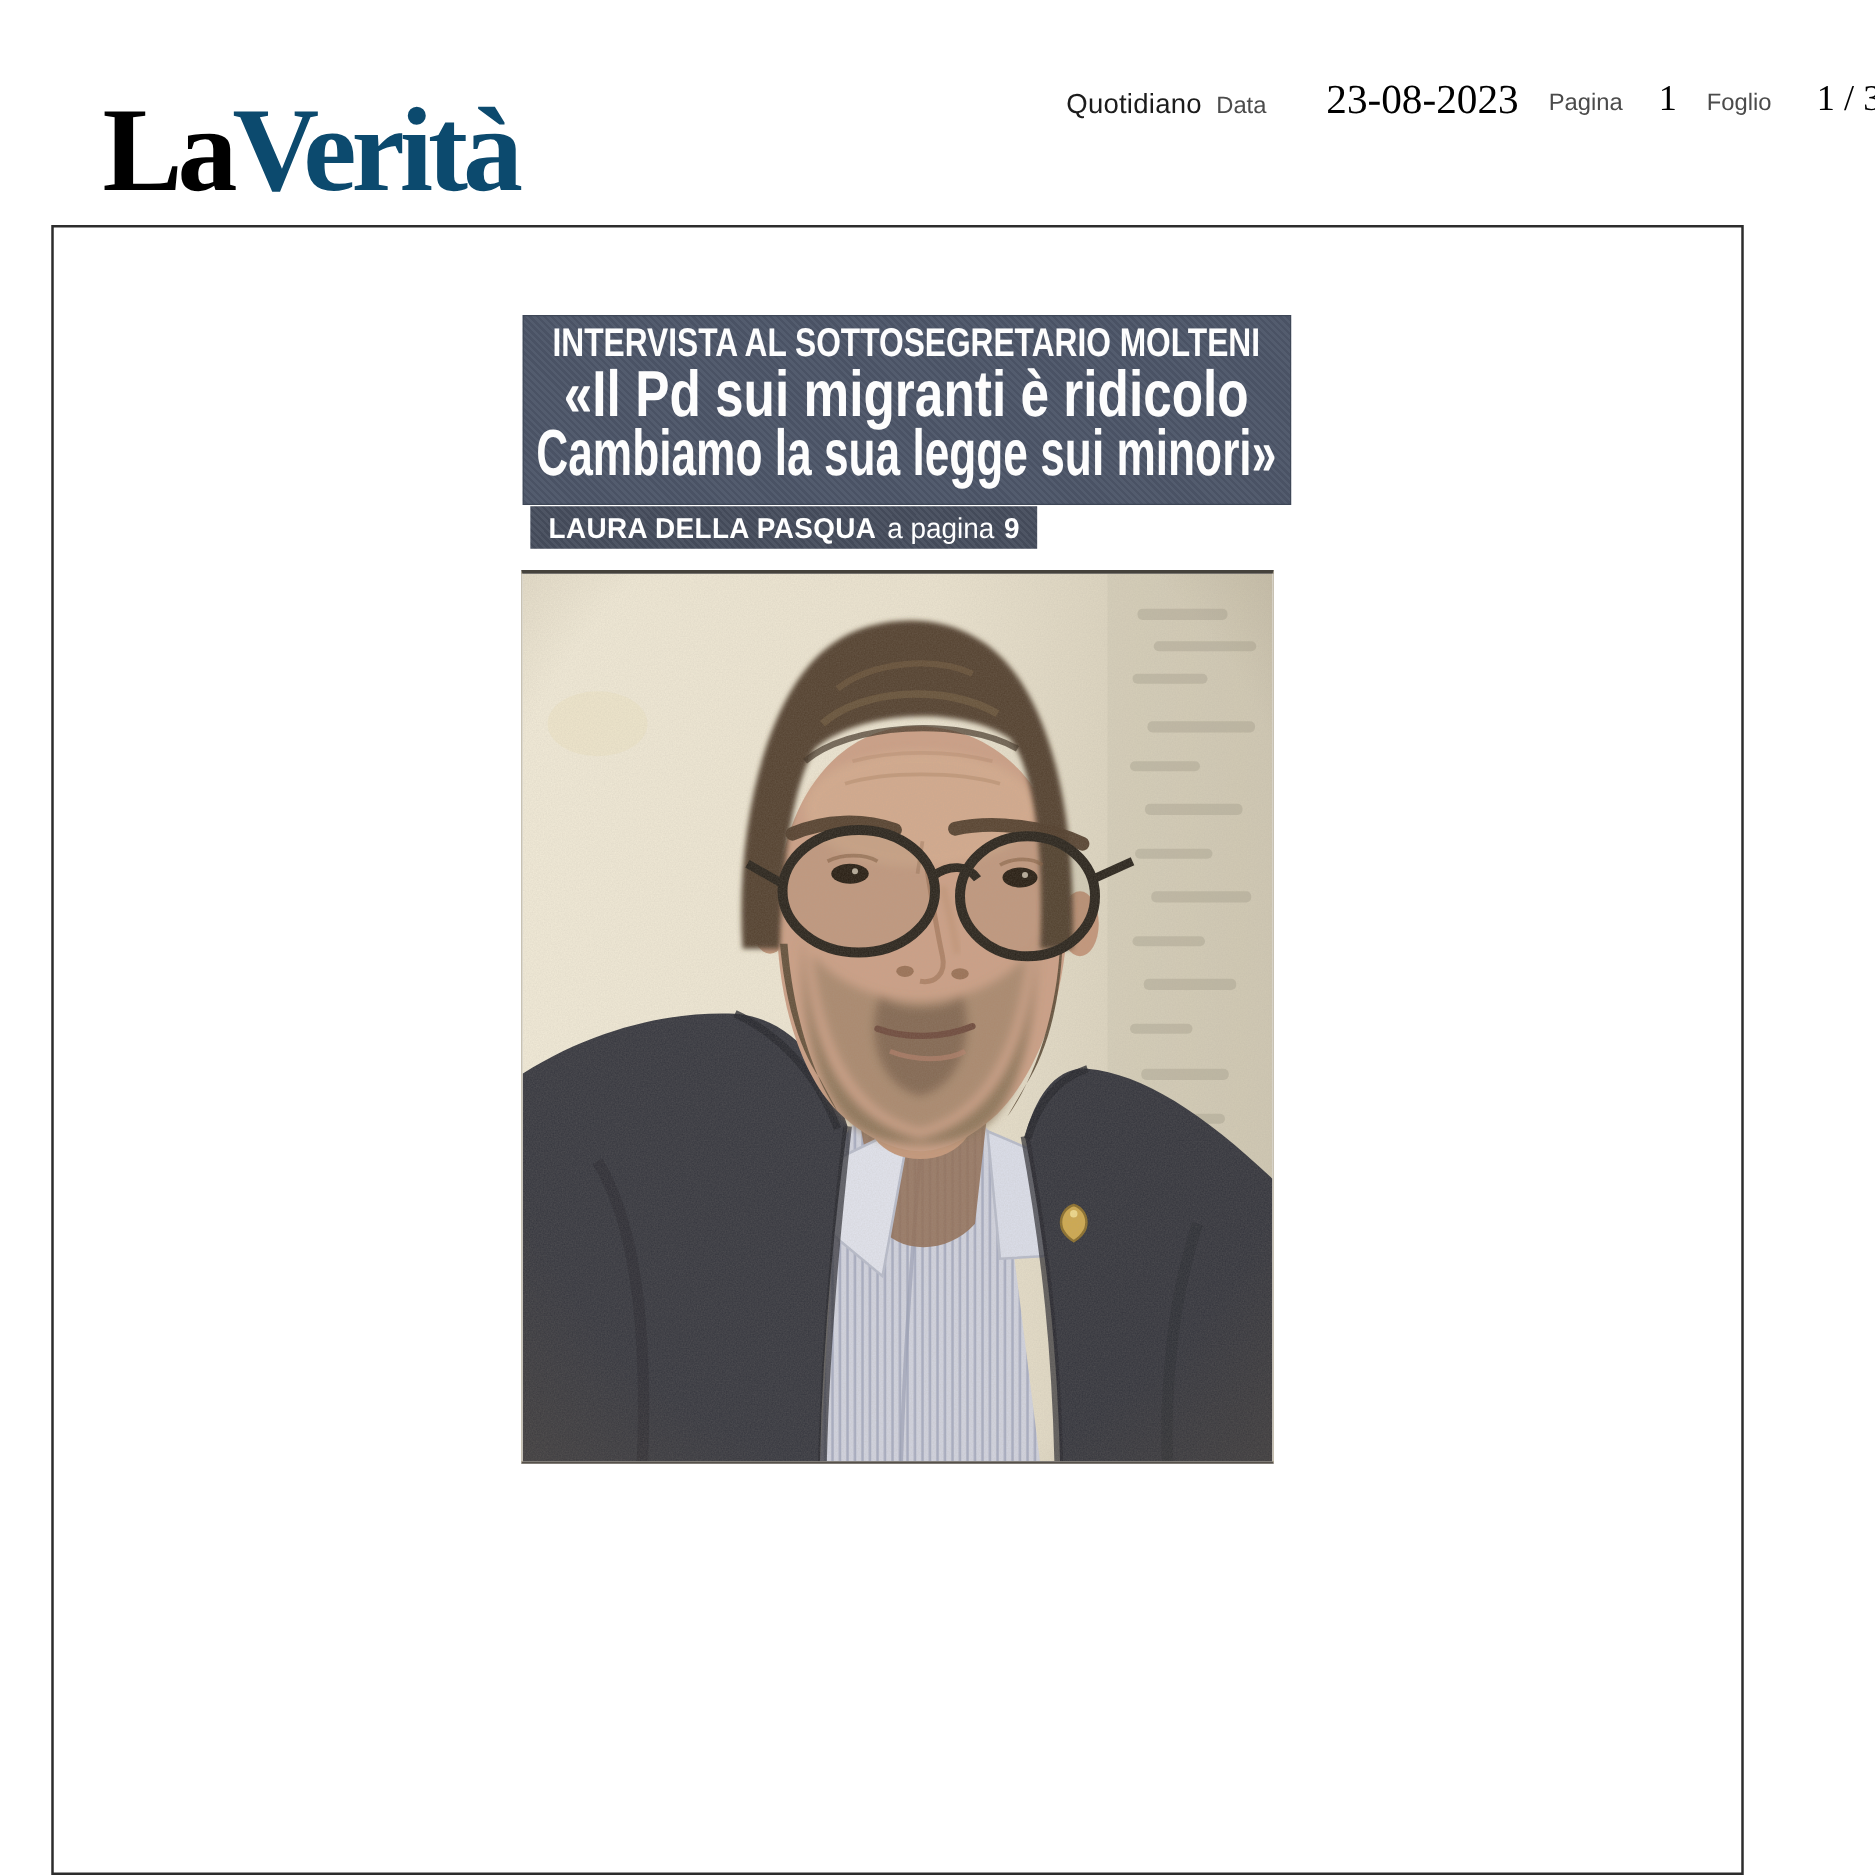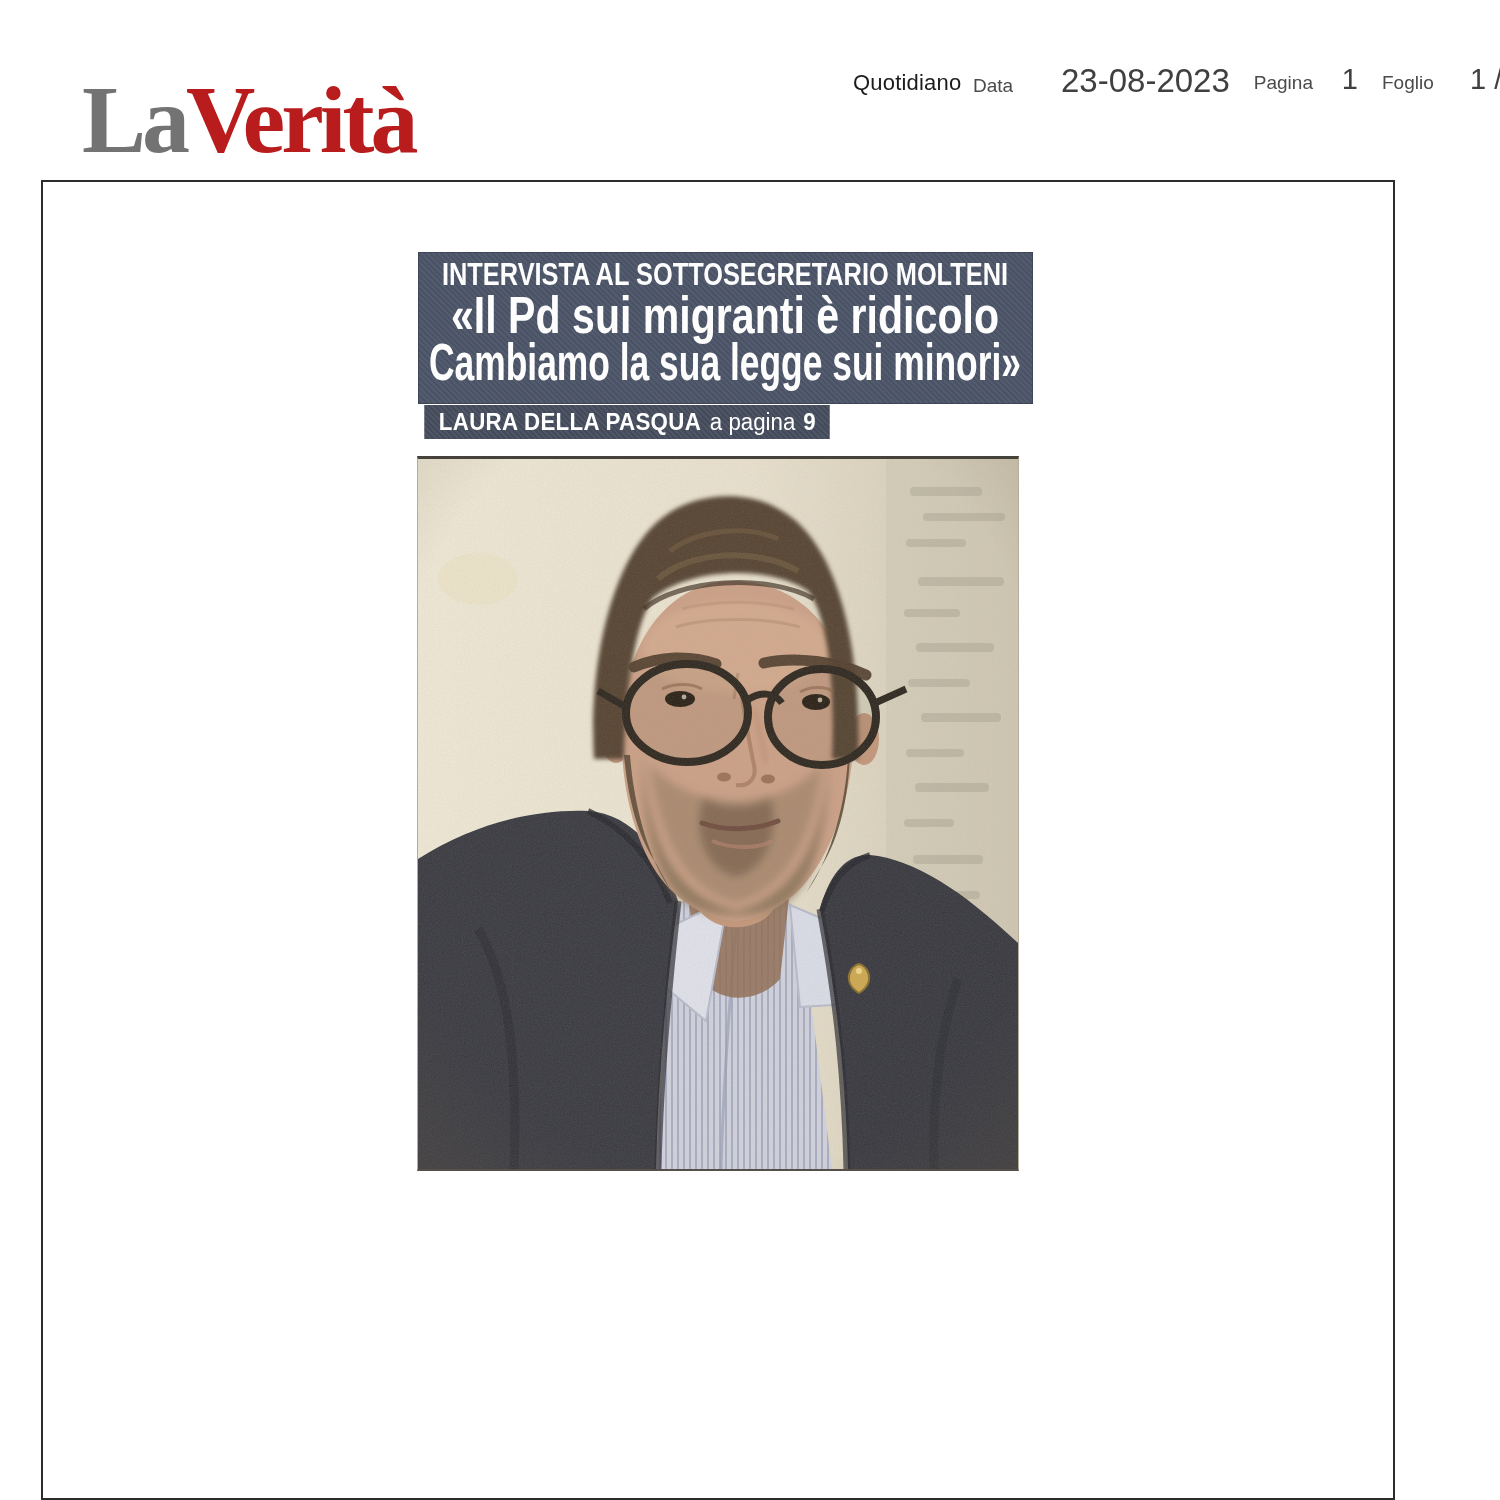--- a/index.html
+++ b/index.html
@@ -16,42 +16,42 @@
   
   .masthead{
     position:absolute;left:82px;top:72px;
     font-family:"Liberation Serif", serif;
     font-weight:700;
     font-size:96px;
     letter-spacing:-4px;
     line-height:1;
     white-space:nowrap;
   }
-  .logo-la{color:#737373;}
-  .logo-verita{color:#b91c1c;}
+  .logo-la{color:#000000;}
+  .logo-verita{color:#0c4a6e;}
 
   
   .meta{
     position:absolute;left:853px;top:62px;
     display:flex;align-items:flex-start;
   }
   .meta-type{
     width:120px;
     font-size:22px;color:#1c1c1c;
     padding-top:8px;
     letter-spacing:0.2px;
   }
   .meta-rows{display:flex;flex-direction:row;}
   .meta-row{display:flex;align-items:baseline;}
   .meta-row + .meta-row{margin-top:1px;margin-left:24px;}
   .meta-label{
     width:88px;
     font-size:19px;color:#4b4b4b;
   }
-  .meta-value{color:#404040;white-space:nowrap;}
+  .meta-value{color:#000000;white-space:nowrap;font-family:Liberation Serif, serif;}
   .v-lg{font-size:33px;}
   .v-md{font-size:29px;}
 
   
   .frame{
     position:absolute;left:41px;top:180px;
     width:1354px;height:1320px;
     box-sizing:border-box;
     border:2px solid #2c2c2c;
     background:#fff;

